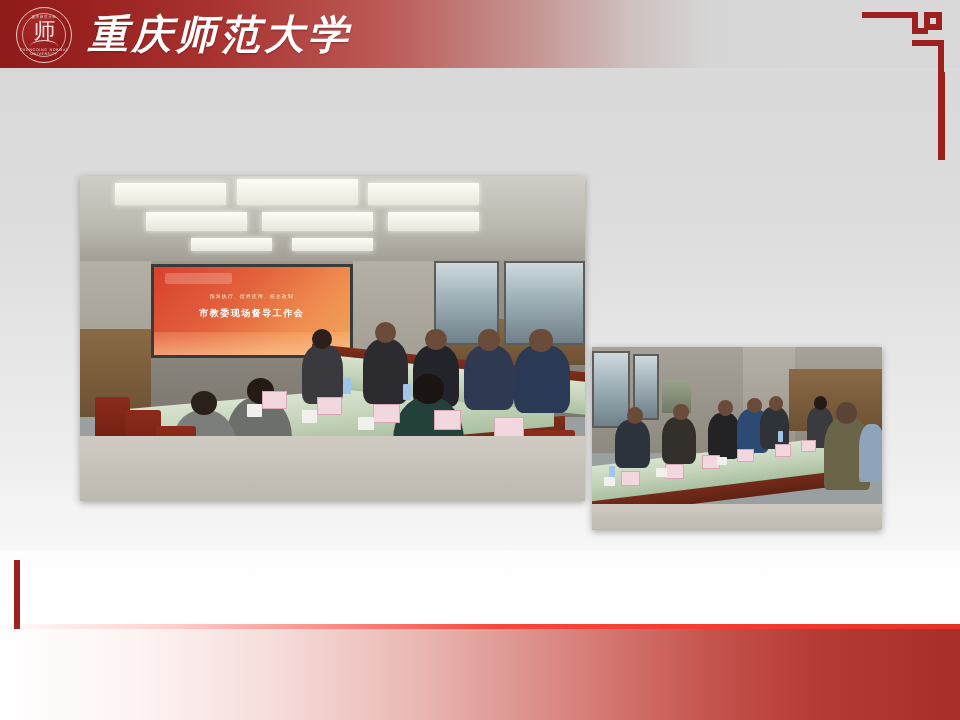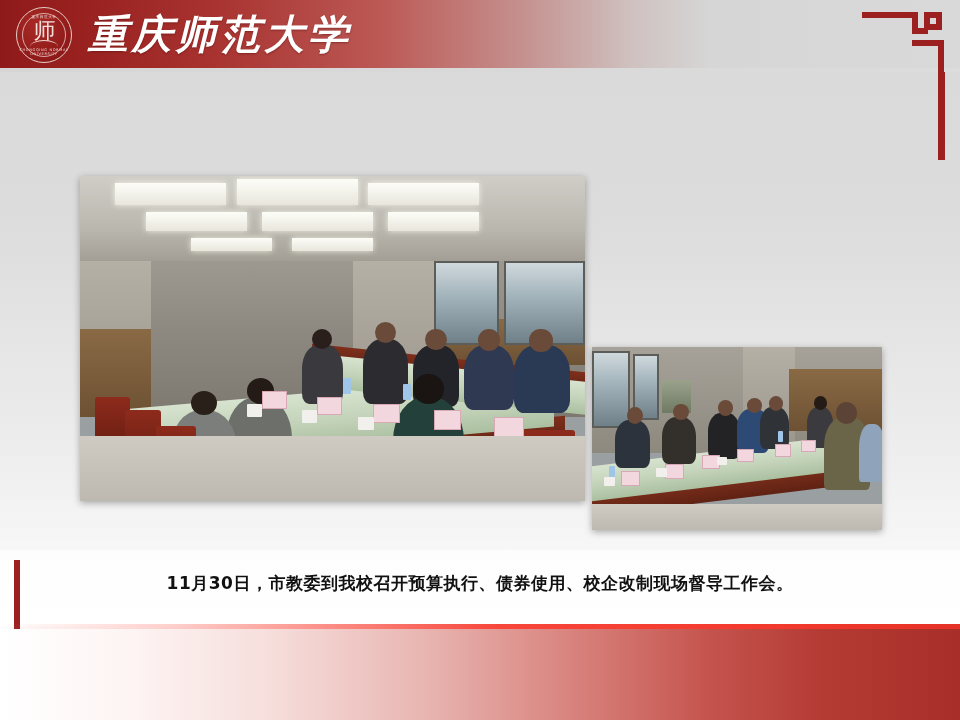--- a/index.html
+++ b/index.html
@@ -313,20 +313,26 @@
       <div class="wall"></div>
       <div class="wall-marble" style="left:0;width:14%;"></div>
       <div class="wall-marble" style="left:54%;width:18%;"></div>
 
       <div class="wood-panel" style="left:0;top:47%;width:14%;height:27%;"></div>
       <div class="wood-panel" style="left:72%;top:44%;width:28%;height:14%;"></div>
 
       <div class="window" style="left:70%;top:26%;width:13%;height:26%;"></div>
       <div class="window" style="left:84%;top:26%;width:16%;height:26%;"></div>
 
+      <div class="screen-board" style="left:14%;top:27%;width:40%;height:29%;">
+        <div class="s-logo"></div>
+        <div class="s-line1">预算执行、债券使用、校企改制</div>
+        <div class="s-line2">市教委现场督导工作会</div>
+        <div class="s-city"></div>
+      </div>
 
       <div class="table-edge" style="left:4%;top:80%;width:92%;height:9%;transform:skewY(-5deg);"></div>
       <div class="table-top" style="left:6%;top:66%;width:88%;height:17%;transform:skewY(-5deg);"></div>
       <div class="table-edge" style="left:46%;top:56%;width:54%;height:6%;transform:skewY(6deg);"></div>
       <div class="table-top" style="left:48%;top:59%;width:52%;height:10%;transform:skewY(6deg);"></div>
 
       <div class="person" style="left:56%;top:50%;width:9%;height:20%;background:#2c2c30;"></div>
       <div class="head" style="left:58.4%;top:45%;width:4.2%;height:6.5%;"></div>
       <div class="person" style="left:66%;top:52%;width:9%;height:19%;background:#23242a;"></div>
       <div class="head" style="left:68.4%;top:47%;width:4.2%;height:6.5%;"></div>
@@ -405,21 +411,20 @@
       <div class="cup" style="left:22%;top:66%;width:4%;height:5%;"></div>
       <div class="cup" style="left:43%;top:60%;width:3.5%;height:4.5%;"></div>
       <div class="bottle" style="left:6%;top:65%;width:2%;height:6%;"></div>
       <div class="bottle" style="left:64%;top:46%;width:2%;height:6%;"></div>
 
       <div class="floor" style="height:14%;"></div>
     </div>
   </div>
 
   <div class="caption-band"></div>
-  <div class="caption-text">11月30日，市教委到我校召开预算执行、债券使用、校企改制现场督导工作会。</div>
 
   <div class="orn orn-bl">
     <i class="v1"></i>
       <i class="h1"></i>
       <i class="v2"></i>
     <i class="sq"></i>
       <i class="h2"></i>
   </div>
 
   <div class="bottom-hairline"></div>

